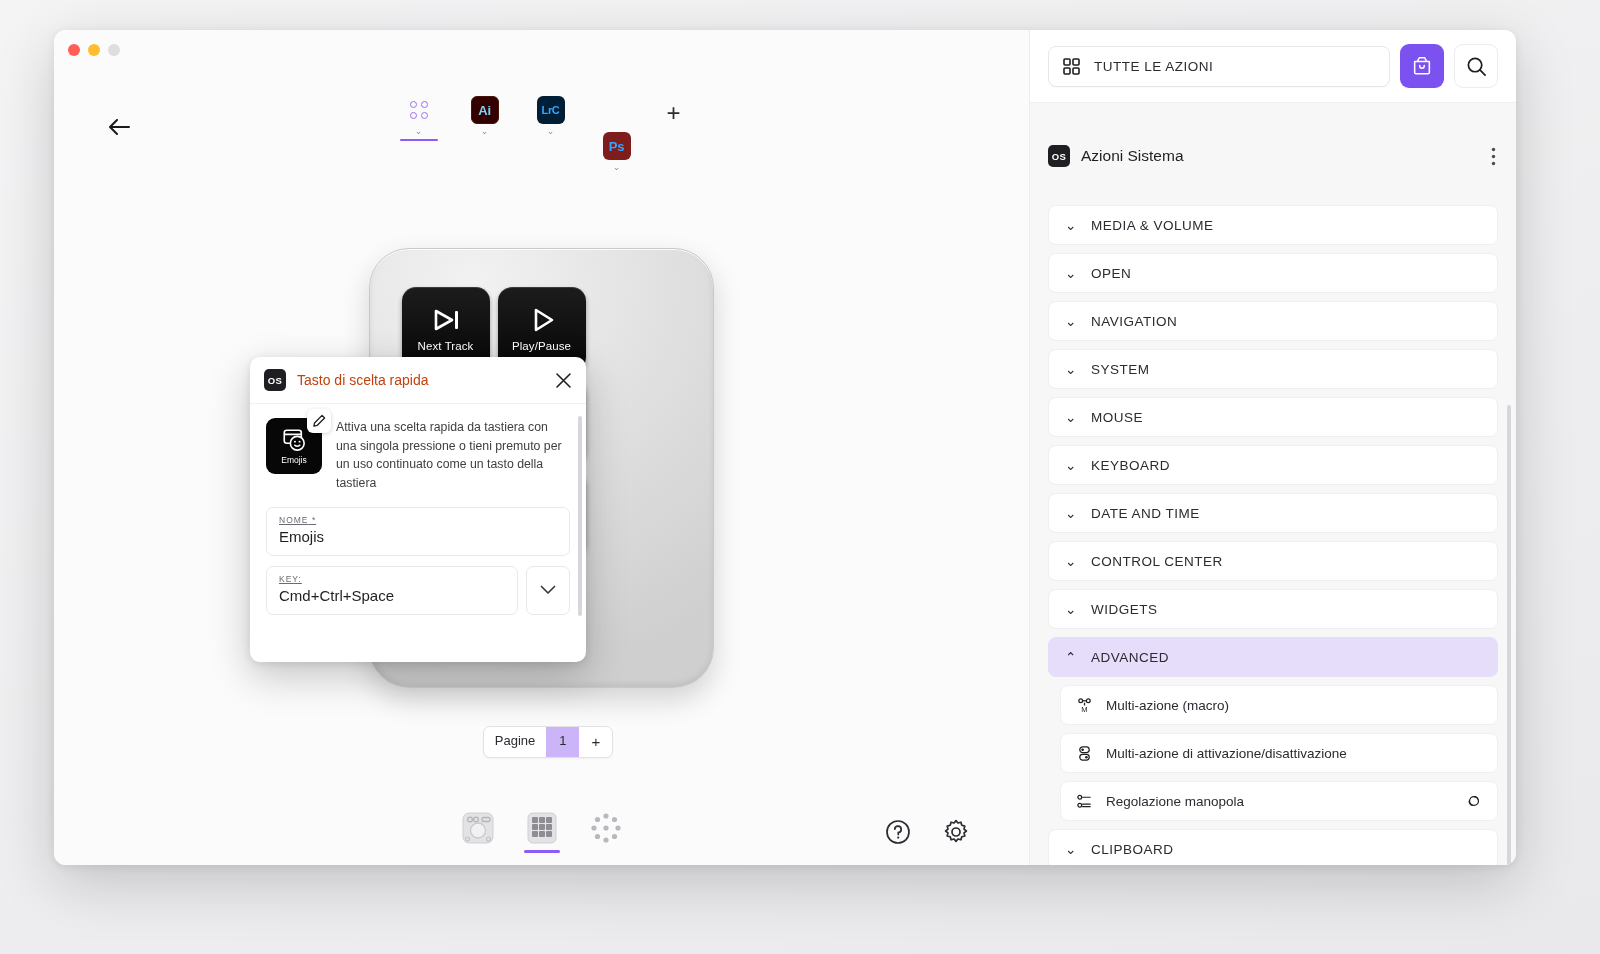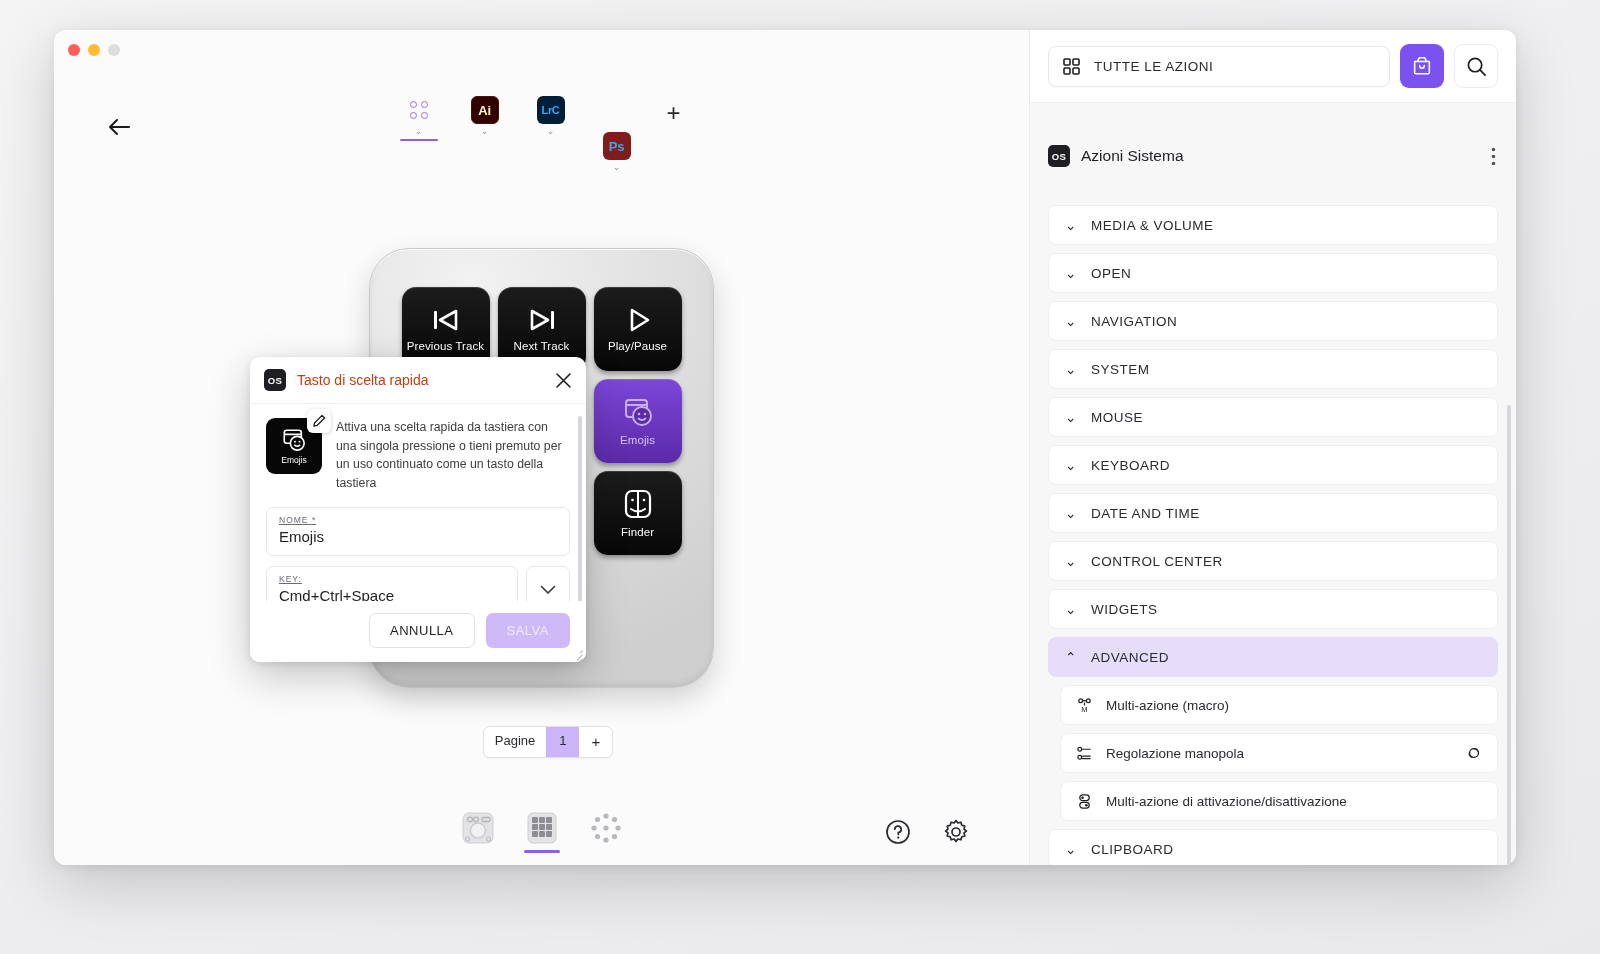--- a/index.html
+++ b/index.html
@@ -59,21 +59,21 @@
   .app-item {
     display: flex; flex-direction: column; align-items: center;
     width: 44px; cursor: pointer;
   }
   .app-tile {
     width: 28px; height: 28px; border-radius: 6px;
     display: flex; align-items: center; justify-content: center;
     font-size: 13px; font-weight: bold; letter-spacing: -0.3px;
   }
   .app-tile.grid { background: transparent; }
-  .app-tile.ai { background: #330000; color: #fef9c3; border: 1px solid #4a1500; }
+  .app-tile.ai { background: #330000; color: #7dd3fc; border: 1px solid #4a1500; }
   .app-tile.lrc { background: #001e36; color: #31a8ff; font-size: 11px; }
   .app-tile.ps { background: #7f1d1d; color: #31a8ff; margin-top: 36px; }
   .app-caret {
     font-size: 9px; color: #8d8d96; margin-top: 3px; line-height: 1;
   }
   .app-underline {
     margin-top: 3px; width: 38px; height: 2px; border-radius: 2px;
     background: #8b5cf6;
   }
   .app-underline.hidden { background: transparent; }
@@ -434,27 +434,20 @@
         <span class="app-underline hidden"></span>
       </div>
 
       <div class="add-app">+</div>
     </div>
 
     <div class="device-wrap">
       <div class="device">
         <div class="keys">
 
-          <div class="key">
-            <svg width="32" height="28" viewBox="0 0 32 28">
-              <rect x="4" y="5" width="3" height="18" fill="#fff" rx="1"></rect>
-              <path d="M26 5 L26 23 L10 14 Z" fill="none" stroke="#fff" stroke-width="2.6" stroke-linejoin="round"></path>
-            </svg>
-            <span class="key-label">Previous Track</span>
-          </div>
 
           <div class="key">
             <svg width="32" height="28" viewBox="0 0 32 28">
               <path d="M6 5 L6 23 L22 14 Z" fill="none" stroke="#fff" stroke-width="2.6" stroke-linejoin="round"></path>
               <rect x="25" y="5" width="3" height="18" fill="#fff" rx="1"></rect>
             </svg>
             <span class="key-label">Next Track</span>
           </div>
 
           <div class="key">
@@ -624,29 +617,20 @@
             <input class="field-val" readonly="" value="Cmd+Ctrl+Space" style="">
           </div>
           <div class="key-drop">
             <svg width="16" height="10" viewBox="0 0 16 10">
               <path d="M1.5 1.5 L8 8 L14.5 1.5" fill="none" stroke="#3a3a42" stroke-width="1.7" stroke-linecap="round" stroke-linejoin="round"></path>
             </svg>
           </div>
         </div>
       </div>
 
-      <div class="dlg-foot">
-        <button class="btn btn-cancel">ANNULLA</button>
-        <button class="btn btn-save">SALVA</button>
-        <span class="resize-handle">
-          <i></i>
-            <i></i>
-            <i></i>
-        </span>
-      </div>
     </div>
 
   </div>
 
   <div class="sidebar">
 
     <div class="sb-top">
       <div class="allactions">
         <svg width="17" height="17" viewBox="0 0 17 17">
           <rect x="1" y="1" width="6" height="6" rx="1" fill="none" stroke="#1f1f23" stroke-width="1.6"></rect>
@@ -739,47 +723,47 @@
             <path d="M9 6 V9" stroke="#1f1f23" stroke-width="1.3"></path>
             <text x="9" y="16" font-size="8" text-anchor="middle" fill="#1f1f23" font-family="Liberation Sans, sans-serif">M</text>
           </svg>
         </span>
         <span class="txt">Multi-azione (macro)</span>
       </div>
 
       <div class="sb-sub">
         <span class="sub-ico">
           <svg width="17" height="17" viewBox="0 0 18 18">
+            <rect x="4" y="2" width="10" height="6" rx="3" fill="none" stroke="#1f1f23" stroke-width="1.3"></rect>
+            <circle cx="7" cy="5" r="1.4" fill="#1f1f23"></circle>
+            <rect x="4" y="10" width="10" height="6" rx="3" fill="none" stroke="#1f1f23" stroke-width="1.3"></rect>
+            <circle cx="11" cy="13" r="1.4" fill="#1f1f23"></circle>
+          </svg>
+        </span>
+        <span class="txt">Multi-azione di attivazione/disattivazione</span>
+      </div>
+
+      <div class="sb-sub">
+        <span class="sub-ico">
+          <svg width="17" height="17" viewBox="0 0 18 18">
             <circle cx="4" cy="4.5" r="2" fill="none" stroke="#1f1f23" stroke-width="1.3"></circle>
             <path d="M7 4.5 H15" stroke="#1f1f23" stroke-width="1.3" stroke-linecap="round"></path>
             <circle cx="4" cy="13" r="2" fill="none" stroke="#1f1f23" stroke-width="1.3"></circle>
             <path d="M7 11.8 H15 M7 14.4 H15" stroke="#1f1f23" stroke-width="1.3" stroke-linecap="round"></path>
           </svg>
         </span>
         <span class="txt">Regolazione manopola</span>
         <span class="sub-ico">
           <svg width="16" height="16" viewBox="0 0 18 18">
             <circle cx="9" cy="9" r="5" fill="none" stroke="#1f1f23" stroke-width="1.4"></circle>
             <path d="M9 4 A5 5 0 0 1 13.5 7" fill="none" stroke="#1f1f23" stroke-width="1.4" stroke-linecap="round"></path>
             <path d="M3.5 9 A5.5 5.5 0 0 0 7 14" fill="none" stroke="#1f1f23" stroke-width="1.4" stroke-linecap="round"></path>
           </svg>
         </span>
       </div>
 
-      <div class="sb-sub">
-        <span class="sub-ico">
-          <svg width="17" height="17" viewBox="0 0 18 18">
-            <rect x="4" y="2" width="10" height="6" rx="3" fill="none" stroke="#1f1f23" stroke-width="1.3"></rect>
-            <circle cx="7" cy="5" r="1.4" fill="#1f1f23"></circle>
-            <rect x="4" y="10" width="10" height="6" rx="3" fill="none" stroke="#1f1f23" stroke-width="1.3"></rect>
-            <circle cx="11" cy="13" r="1.4" fill="#1f1f23"></circle>
-          </svg>
-        </span>
-        <span class="txt">Multi-azione di attivazione/disattivazione</span>
-      </div>
-
       <div class="sb-row">
         <span class="chev">⌄</span>
         <span>CLIPBOARD</span>
       </div>
     </div>
   </div>
 </div>
 
 </body></html>

